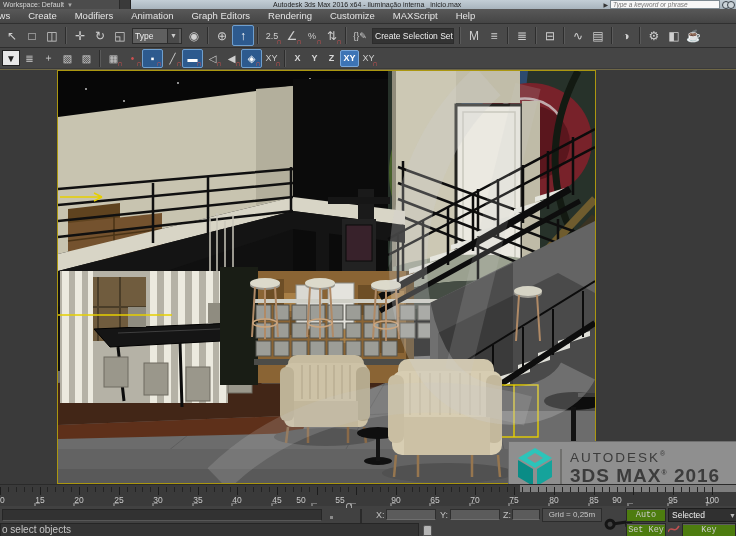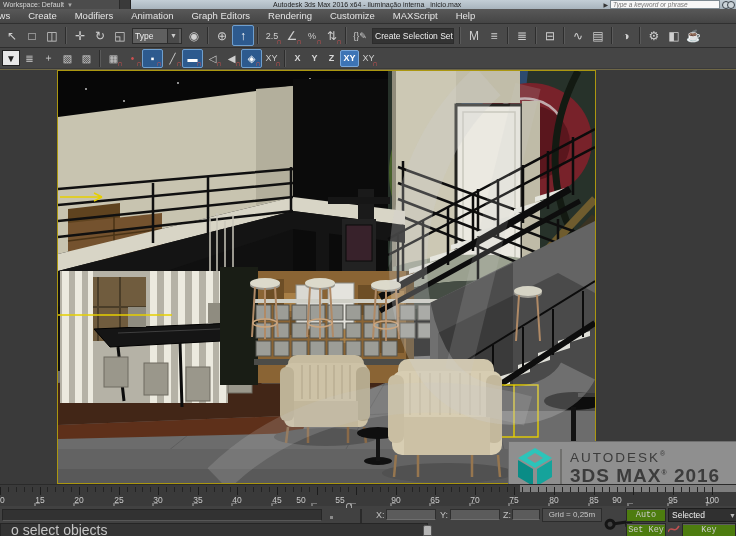--- a/index.html
+++ b/index.html
@@ -92,22 +92,22 @@
   .gridbox{position:absolute;left:542px;top:2px;width:58px;height:12px;background:#4a4a4a;
            border:1px solid #2c2c2c;font-size:8px;color:#c8c8c8;text-align:center;line-height:12px;}
   .bigkey{position:absolute;left:604px;top:10px;}
   .sbtn{position:absolute;height:12px;background:#4d7c0f;border:1px solid #282828;
         box-shadow:inset 0 1px 0 #5d5d5d;font-size:8.5px;color:#cccccc;text-align:center;font-family:Liberation Mono, monospace;}
   .ddl{position:absolute;left:668px;top:2px;width:66px;height:12px;background:#303030;
        border:1px solid #1e1e1e;display:flex;align-items:center;font-size:8.5px;color:#f0f0f0;
        padding-left:3px;}
   .ddl .arrow{margin-left:auto;font-size:7px;color:#bbb;padding-right:2px;}
   .promptfld{position:absolute;left:0px;top:17px;width:416px;height:12px;background:#343434;
-             border:1px solid #262626;border-bottom:none;font-size:14px;color:#c6c6c6;
-             line-height:12px;padding-left:10px;overflow:hidden;white-space:nowrap;}
+             border:1px solid #262626;border-bottom:none;font-size:10px;color:#c6c6c6;
+             line-height:12px;padding-left:1px;overflow:hidden;white-space:nowrap;}
   .timetag-icon{position:absolute;left:423px;top:19px;width:7px;height:9px;background:#b5b5b5;
                 border-radius:2px 2px 0 0;border:1px solid #555;}
   .addtag{position:absolute;left:500px;top:17px;width:110px;height:12px;background:#3d3d3d;
           border:1px solid #2a2a2a;font-size:8.5px;color:#c2c2c2;line-height:12px;padding-left:14px;}
   .curve-icon{position:absolute;left:668px;top:18px;}
 </style>
 </head>
 <body>
 
 <div class="app">

